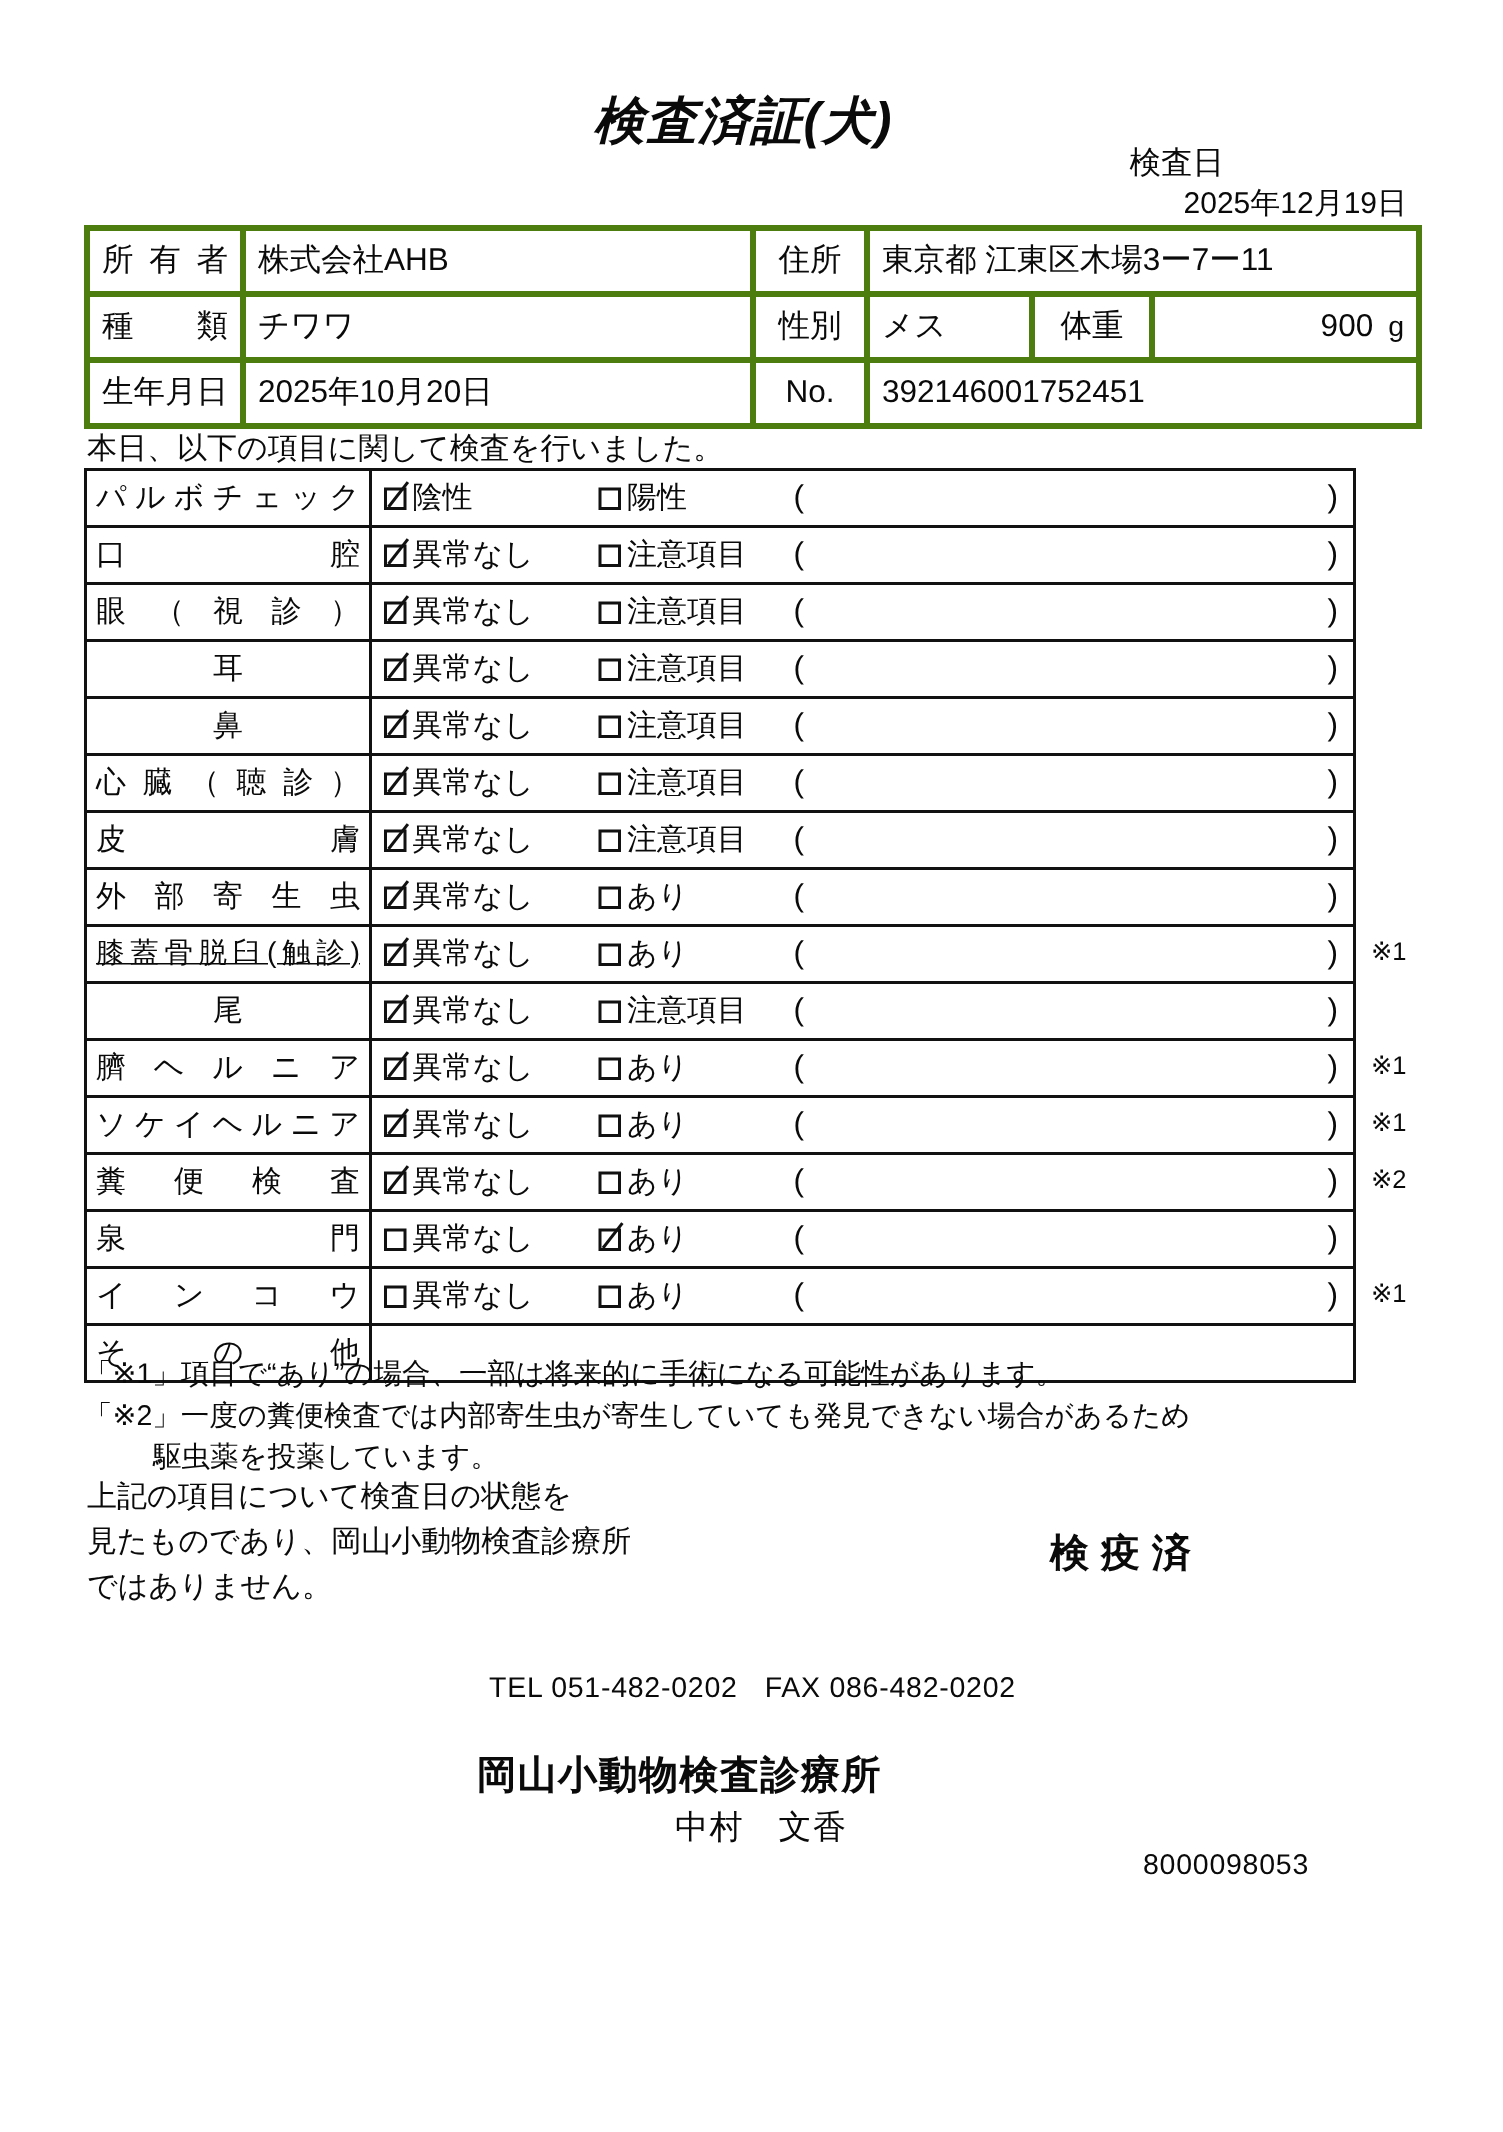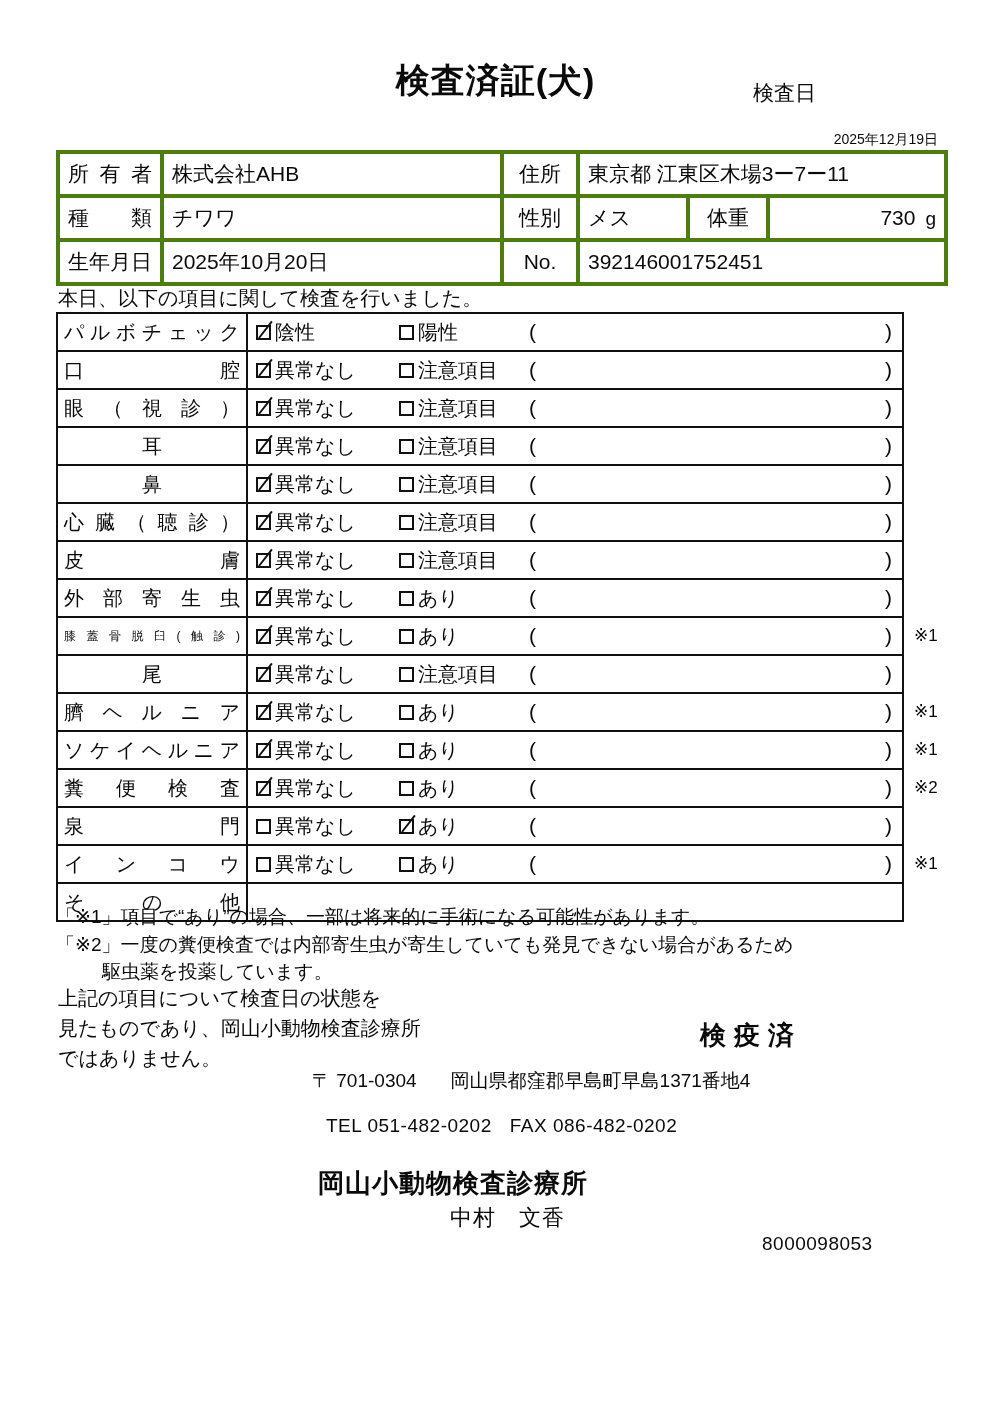--- a/index.html
+++ b/index.html
@@ -25,42 +25,42 @@
 
   
   .doc-title {
     position: absolute;
     left: 0; top: 58px;
     width: 991px;
     text-align: center;
     font-size: 34px;
     font-weight: bold;
     letter-spacing: 1px;
+    font-style: italic;
   }
 
   
   .exam-date-row {
     position: absolute;
     left: 56px; top: 119px;
     width: 888px;
     height: 30px;
     display: flex;
     align-items: flex-end;
     justify-content: flex-end;
     font-size: 21px;
     flex-direction: column;
   }
   .exam-date-label {
     margin-right: 128px;
     font-size: 21px;
   }
   .exam-date-value {
-    font-size: 14px;
+    font-size: 20px;
     padding-right: 6px;
-    margin-top: 24px;
   }
 
   
   .info-table {
     position: absolute;
     left: 56px; top: 150px;
     width: 888px;
     border-collapse: collapse;
     table-layout: fixed;
   }
@@ -121,21 +121,22 @@
   td.item-name {
     width: 176px;
     padding: 0 6px;
     white-space: nowrap;
     text-align: justify;
     text-align-last: justify;
   }
   td.item-name.tight {
     text-align-last: justify;
     letter-spacing: 0;
-    font-size: 12px;
+    font-size: 19px;
+    text-decoration: underline;
   }
   td.item-name.center {
     text-align: center;
     text-align-last: center;
   }
   td.opts {
     padding: 0;
     position: relative;
   }
   .opts-inner {
@@ -291,21 +292,21 @@
         <td class="lbl">住所</td>
         <td class="val" colspan="3">東京都 江東区木場3ー7ー11</td>
       </tr>
       <tr>
         <td class="lbl-spread">種類</td>
         <td class="val">チワワ</td>
         <td class="lbl">性別</td>
         <td class="val">メス</td>
         <td class="lbl">体重</td>
         <td class="weight-cell">
-          <span>730</span><span class="weight-unit">g</span>
+          <span>900</span><span class="weight-unit">g</span>
         </td>
       </tr>
       <tr>
         <td class="lbl">生年月日</td>
         <td class="val">2025年10月20日</td>
         <td class="lbl">No.</td>
         <td class="val" colspan="3">392146001752451</td>
       </tr>
     </tbody>
   </table>
@@ -648,23 +649,20 @@
   </div>
 
   <div class="disclaimer">
     <div>上記の項目について検査日の状態を</div>
     <div>見たものであり、岡山小動物検査診療所</div>
     <div>ではありません。</div>
   </div>
 
   <div class="stamp">検疫済</div>
 
-  <div class="postal-line">
-    <span class="postal-code"><span>〒</span>&nbsp;<span>701-0304</span></span><span>岡山県都窪郡早島町早島1371番地4</span>
-  </div>
 
   <div class="tel-line">
     <span>TEL 051-482-0202</span><span class="fax-sep"></span><span>FAX 086-482-0202</span>
   </div>
 
   <div class="clinic-name">岡山小動物検査診療所</div>
   <div class="signer">中村　文香</div>
   <div class="ref-number">8000098053</div>
 
 </div>

